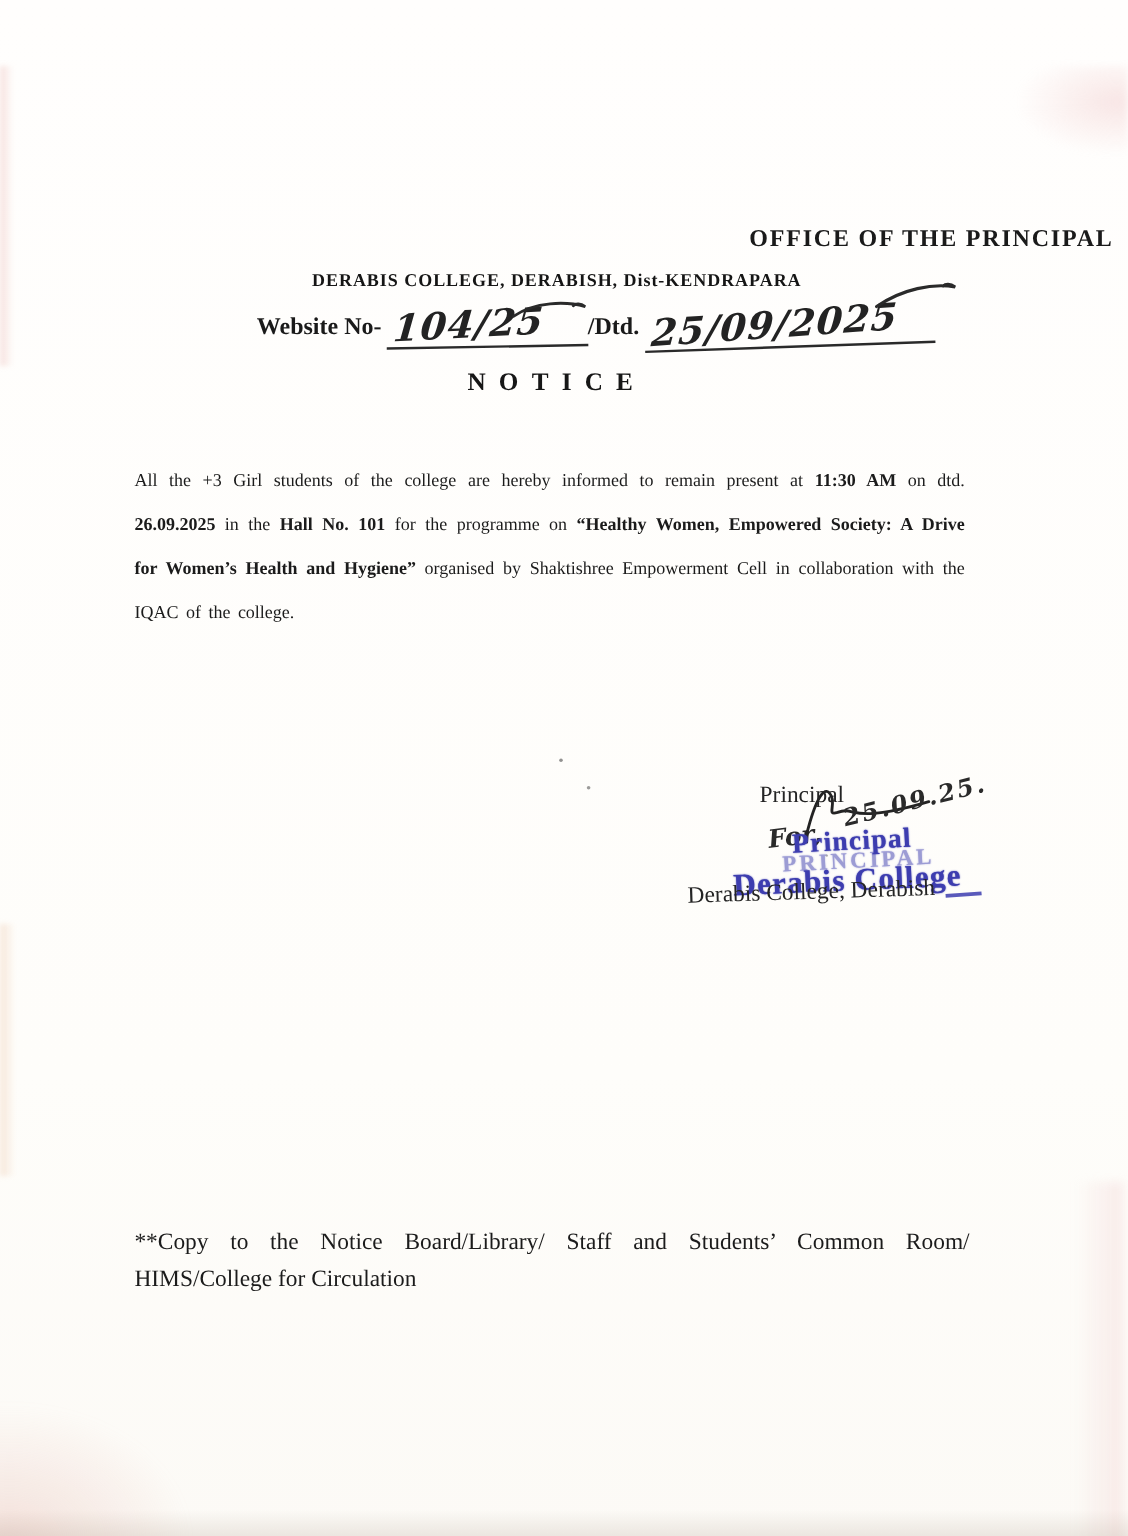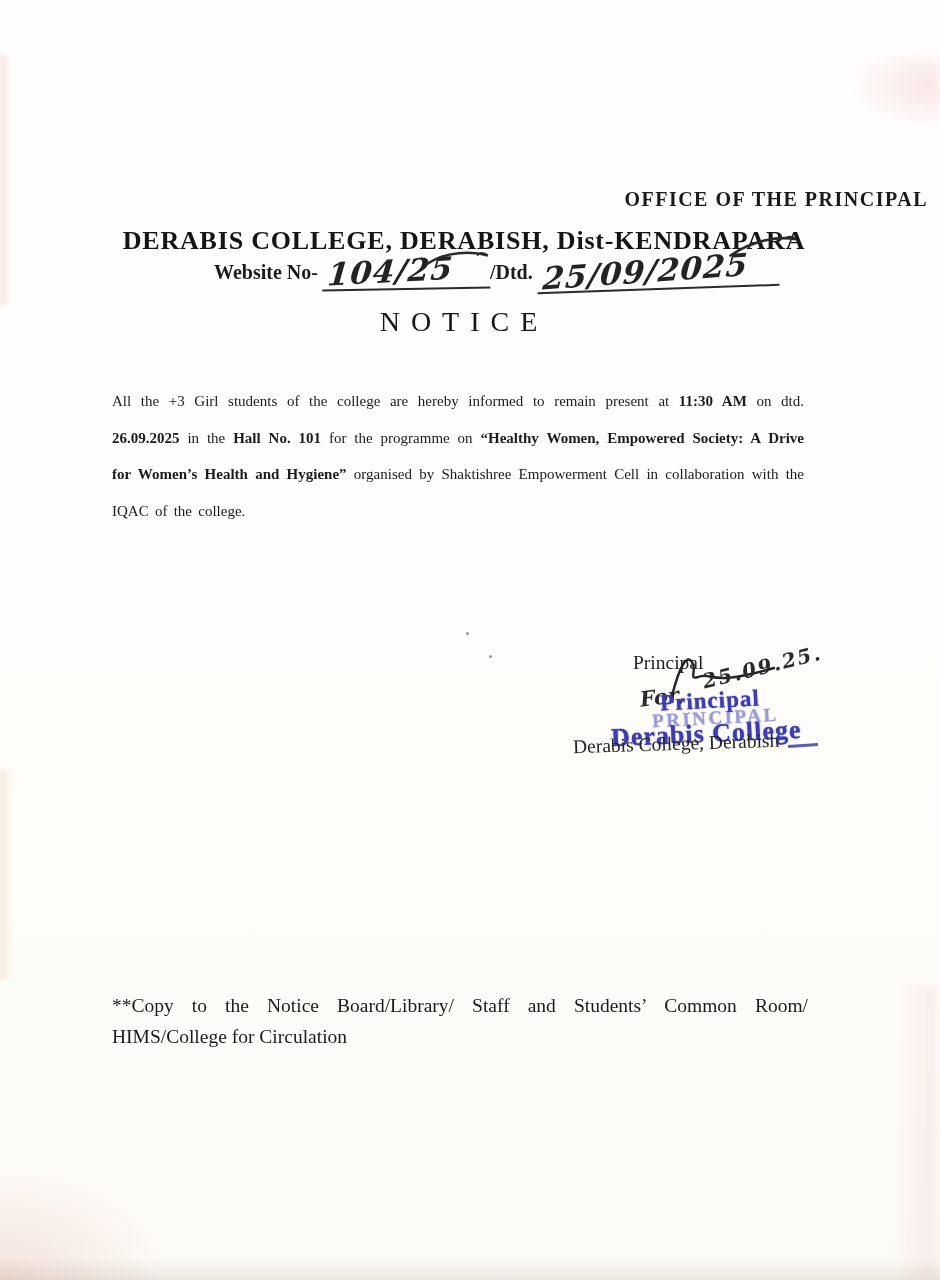--- a/index.html
+++ b/index.html
@@ -11,42 +11,42 @@
   }
   .page{position:absolute;inset:0;background:linear-gradient(180deg,#fffefd 0%,#fefdfa 70%,#fcfaf6 100%);}
 
   
   .office-line{
     position:absolute;top:188px;left:0;width:928px;text-align:right;
     font-size:20px;font-weight:bold;letter-spacing:1.5px;color:#1a1a1a;
   }
   .college-line{
     position:absolute;top:226px;left:0;width:928px;text-align:center;
-    font-size:26px;font-weight:bold;letter-spacing:0.8px;color:#151515;
+    font-size:15px;font-weight:bold;letter-spacing:0.8px;color:#151515;
   }
   .letter-line{
     position:absolute;top:254px;left:214px;display:flex;align-items:flex-end;
     font-size:20px;font-weight:bold;color:#1a1a1a;
   }
   .letter-line .lbl{padding-bottom:6px;white-space:nowrap;}
   .hand-slot{position:relative;border-bottom:2.2px solid #2a2a2a;display:flex;align-items:flex-end;}
   .hand-slot.no{width:168px;margin-left:4px;transform:rotate(-1deg);}
   .hand-slot.dt{width:242px;margin-left:4px;transform:rotate(-2deg);}
   .hand{
     font-family:"DejaVu Serif", serif;font-style:italic;font-weight:600;
     font-size:31px;line-height:34px;letter-spacing:1px;
     transform:skewX(-8deg) rotate(-2deg);display:inline-block;padding:0 2px 0 6px;
     white-space:nowrap;color:#232323;
   }
   .flourish{position:absolute;pointer-events:none;}
   .flourish.f1{right:-4px;top:-6px;}
   .flourish.f2{right:-26px;top:-16px;}
   .notice-title{
     position:absolute;top:306px;left:0;width:928px;text-align:center;
-    font-size:28px;font-weight:normal;letter-spacing:11px;color:#161616;
+    font-size:21px;font-weight:bold;letter-spacing:11px;color:#161616;
   }
 
   
   .body-par{
     position:absolute;top:383px;left:112px;width:692px;
     font-size:15px;line-height:36.6px;text-align:justify;
     color:#1b1b1b;word-spacing:2.5px;
   }
   .body-par .b{font-weight:bold;}
 
@@ -68,21 +68,21 @@
   .stamp.l2{left:652px;top:707px;font-size:19px;opacity:0.5;letter-spacing:2.5px;transform:rotate(-3deg);}
   .stamp.l3{left:611px;top:719px;font-size:26px;transform:rotate(-2.5deg);letter-spacing:1px;}
   .stamp-dash{position:absolute;left:788px;top:744px;width:30px;height:3px;background:#3d3daf;transform:rotate(-4deg);opacity:.85;}
   .college-typed{
     position:absolute;left:573px;top:733px;font-size:19.5px;color:#242424;
     transform:rotate(-1.8deg);white-space:nowrap;
   }
 
   
   .footer{position:absolute;top:990px;left:112px;width:696px;font-size:19.5px;line-height:31px;color:#1b1b1b;}
-  .footer .l1{text-align:justify;text-align-last:justify;word-spacing:3px;}
+  .footer .l1{text-align:justify;text-align-last:justify;word-spacing:3px;margin-top:30px;}
 
   
   .artifact{position:absolute;pointer-events:none;}
   .edge-left-top{left:0;top:55px;width:11px;height:250px;background:linear-gradient(90deg,rgba(236,190,185,0.45),rgba(236,190,185,0));filter:blur(2px);}
   .edge-left-mid{left:0;top:770px;width:13px;height:210px;background:linear-gradient(90deg,rgba(240,210,185,0.5),rgba(240,210,185,0));filter:blur(2px);}
   .corner-bl{left:-30px;top:1170px;width:190px;height:140px;background:radial-gradient(ellipse at 20% 80%,rgba(228,178,168,0.35),rgba(228,178,168,0) 70%);filter:blur(5px);}
   .edge-right-top{right:0;top:55px;width:95px;height:75px;background:radial-gradient(ellipse at 90% 40%,rgba(238,195,195,0.4),rgba(238,195,195,0) 70%);filter:blur(3px);}
   .edge-right-bot{right:4px;top:985px;width:40px;height:300px;background:linear-gradient(270deg,rgba(240,205,205,0.35),rgba(240,205,205,0));filter:blur(4px);}
   .bottom-shadow{left:0;bottom:0;width:100%;height:22px;background:linear-gradient(180deg,rgba(150,130,110,0),rgba(150,130,110,0.16));}
   .speck{position:absolute;background:#4a4a4a;border-radius:50%;}

